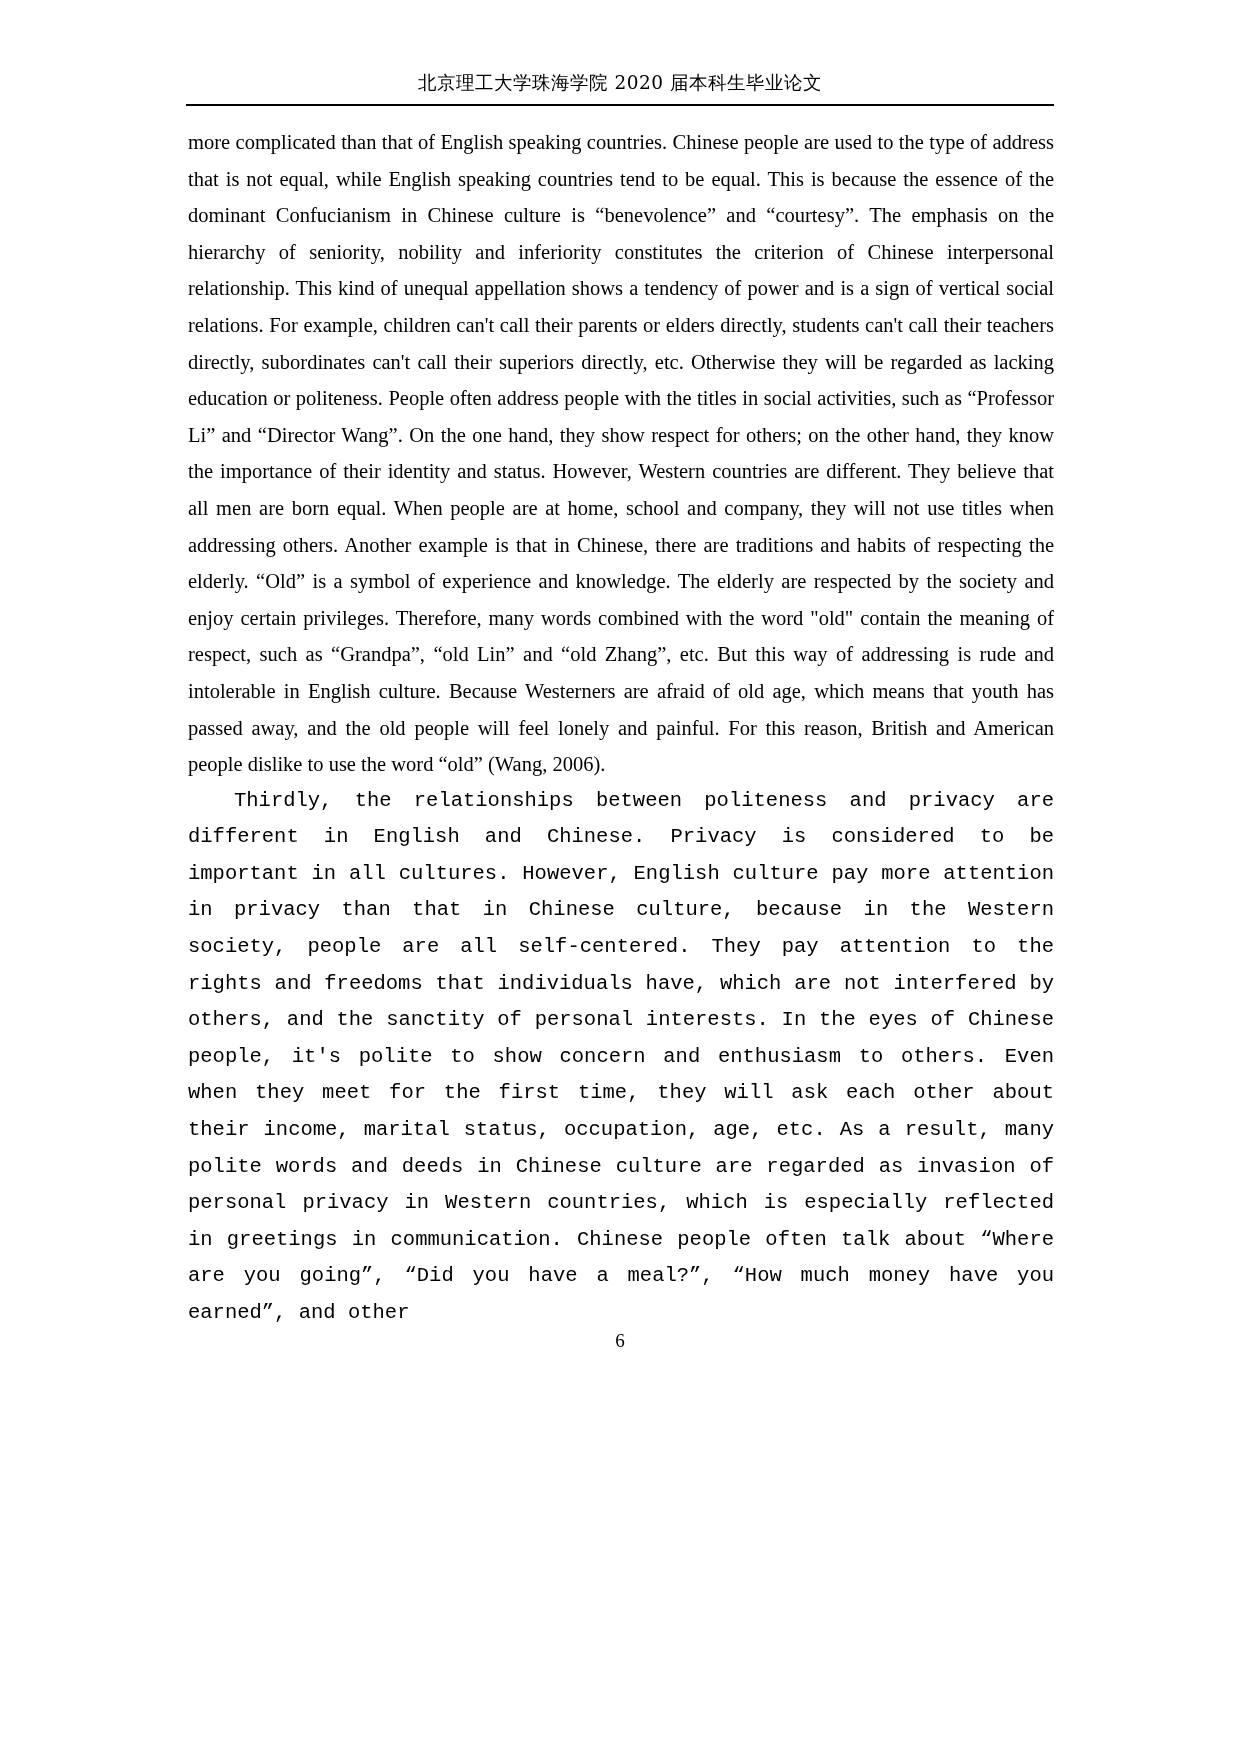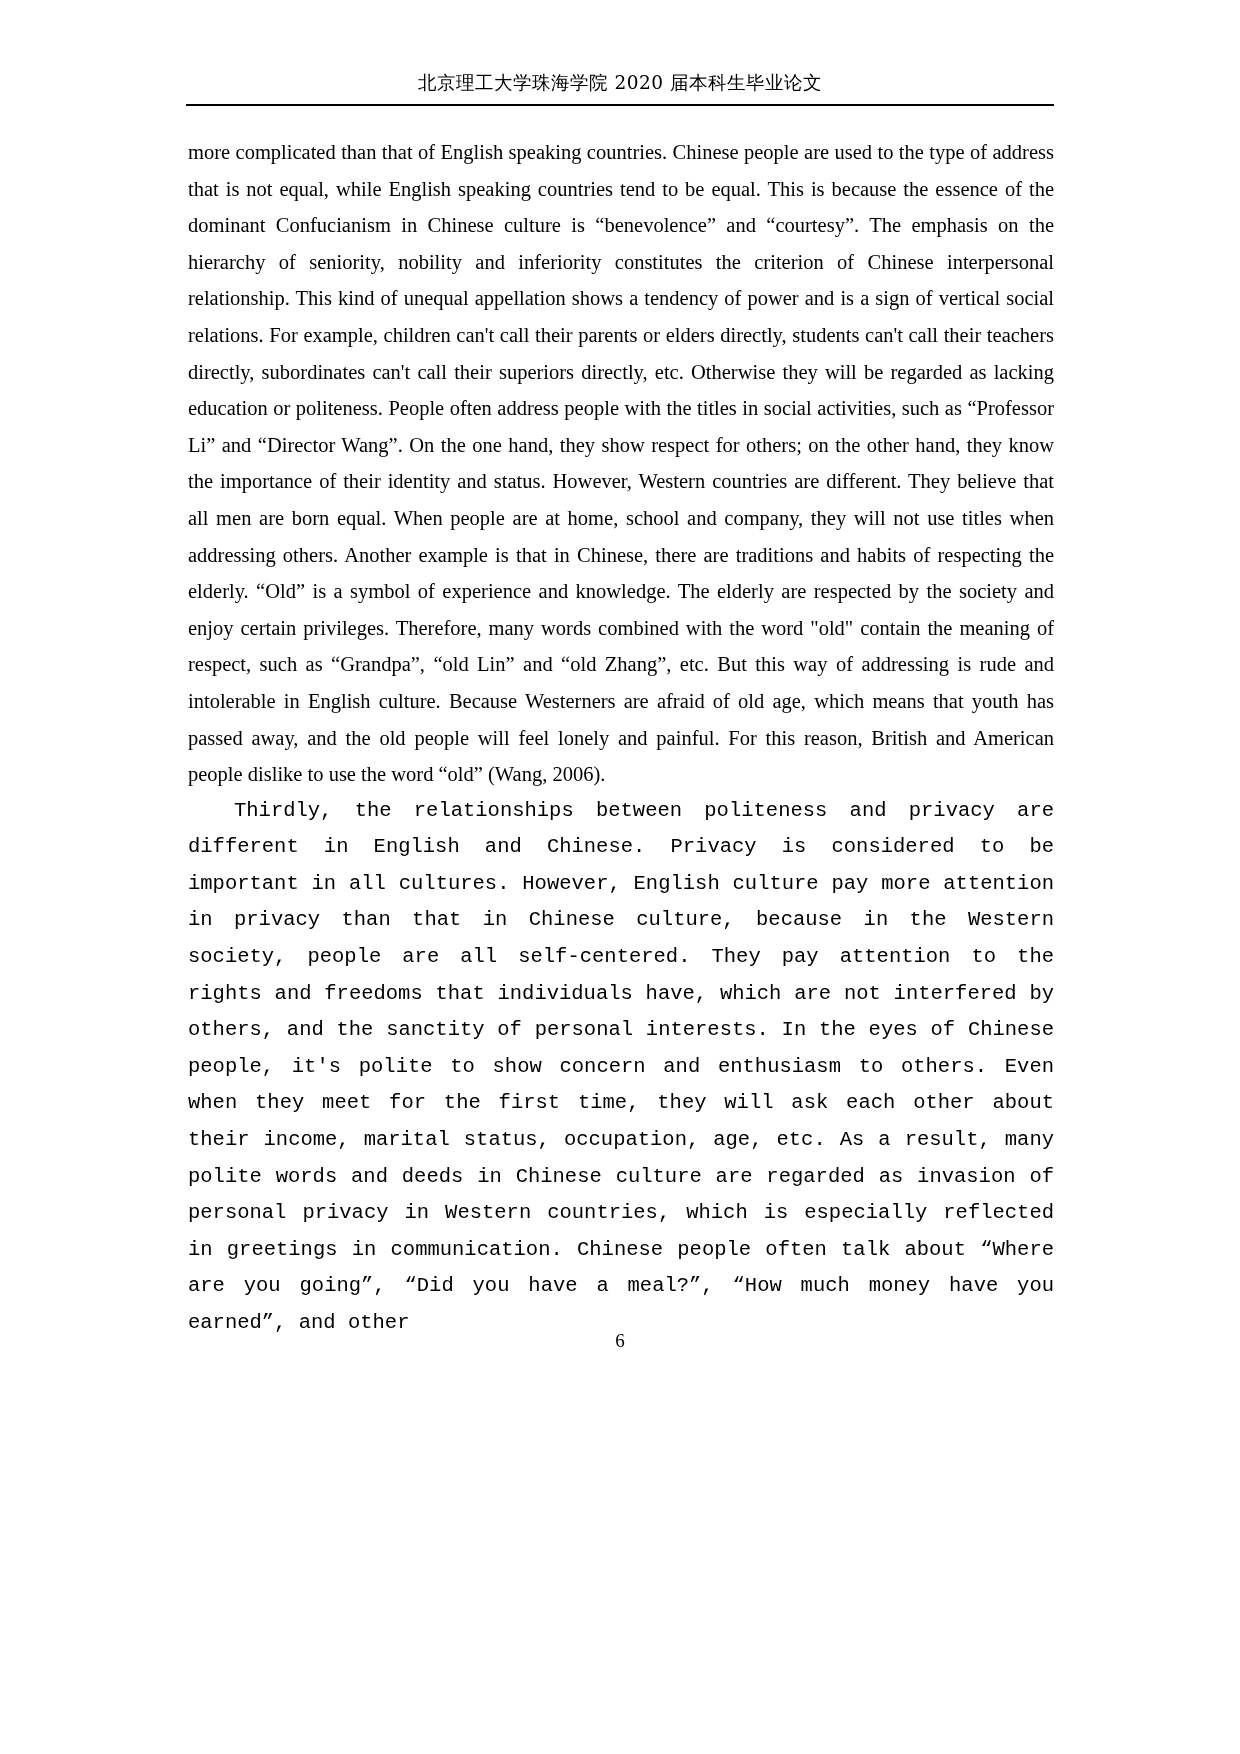--- a/index.html
+++ b/index.html
@@ -34,21 +34,21 @@
   }
   .header-rule {
     position: absolute;
     top: 104px;
     left: 186px;
     width: 868px;
     border-bottom: 2.2px solid #000;
   }
   .body-area {
     position: absolute;
-    top: 134px;
+    top: 124px;
     left: 188px;
     width: 866px;
   }
   .para {
     font-family: "Liberation Serif", serif;
     font-size: 20.5px;
     line-height: 36.6px;
     text-align: justify;
     text-justify: inter-word;
     margin: 0;

